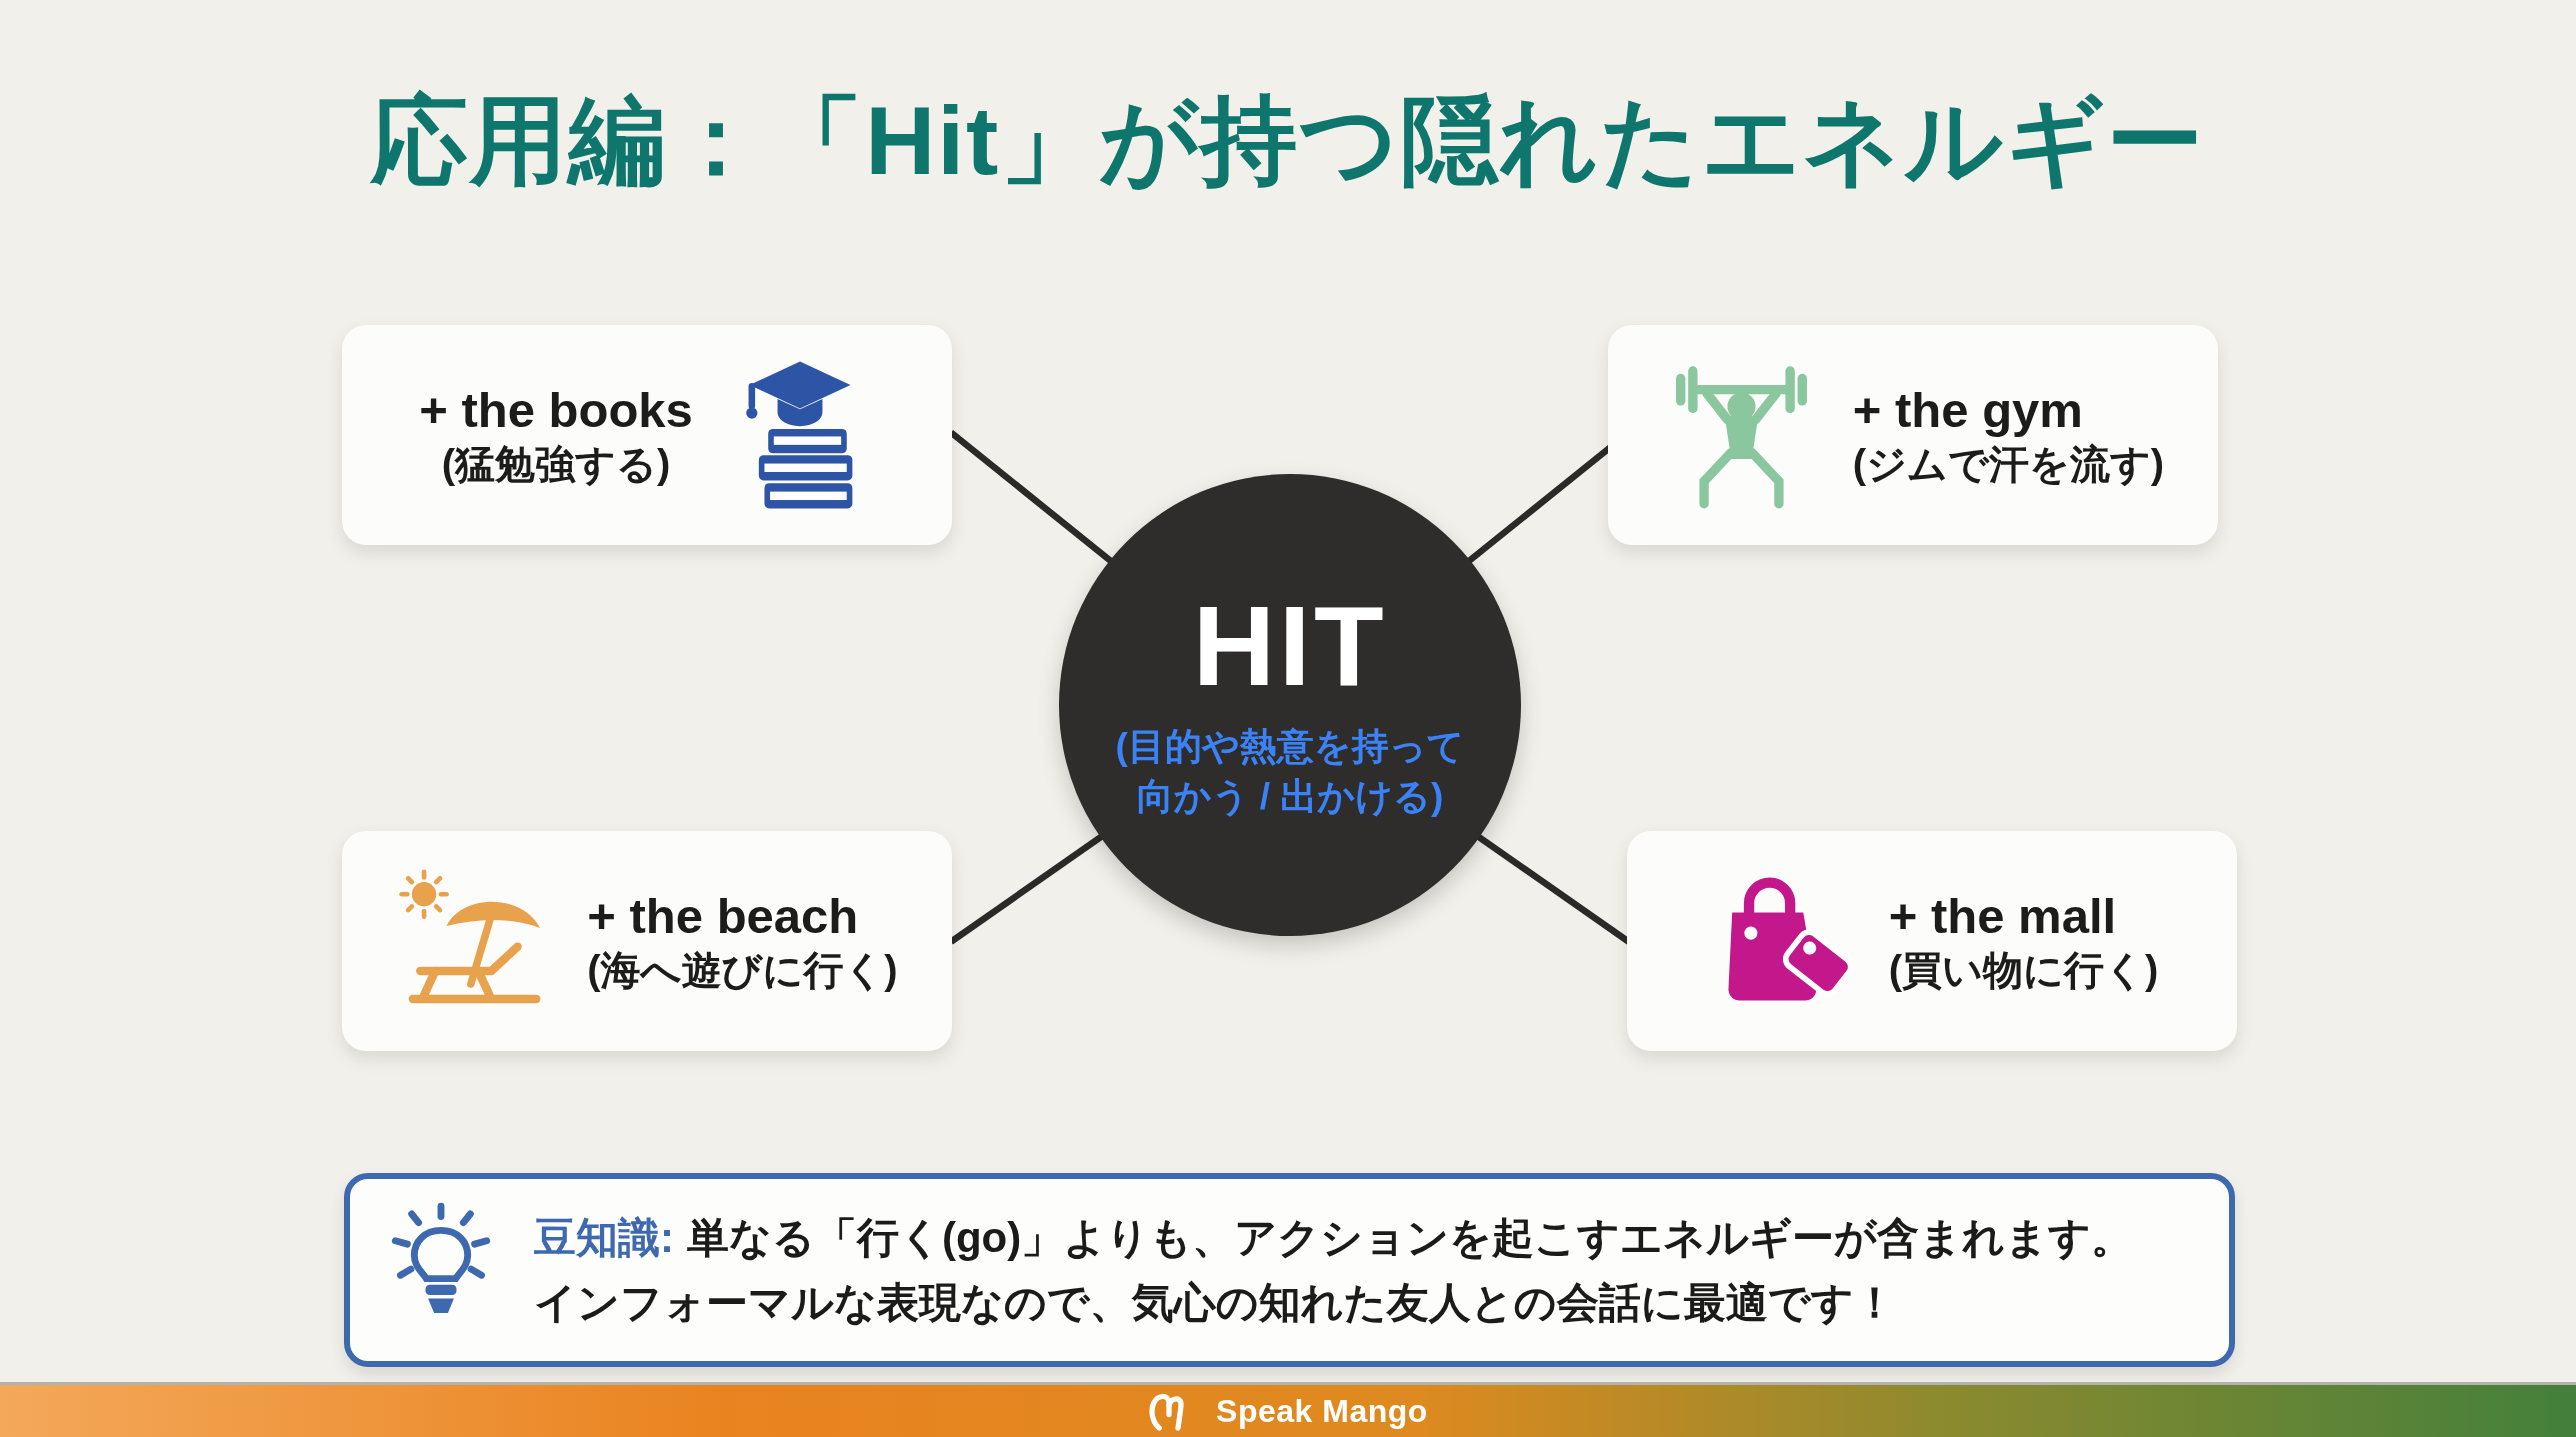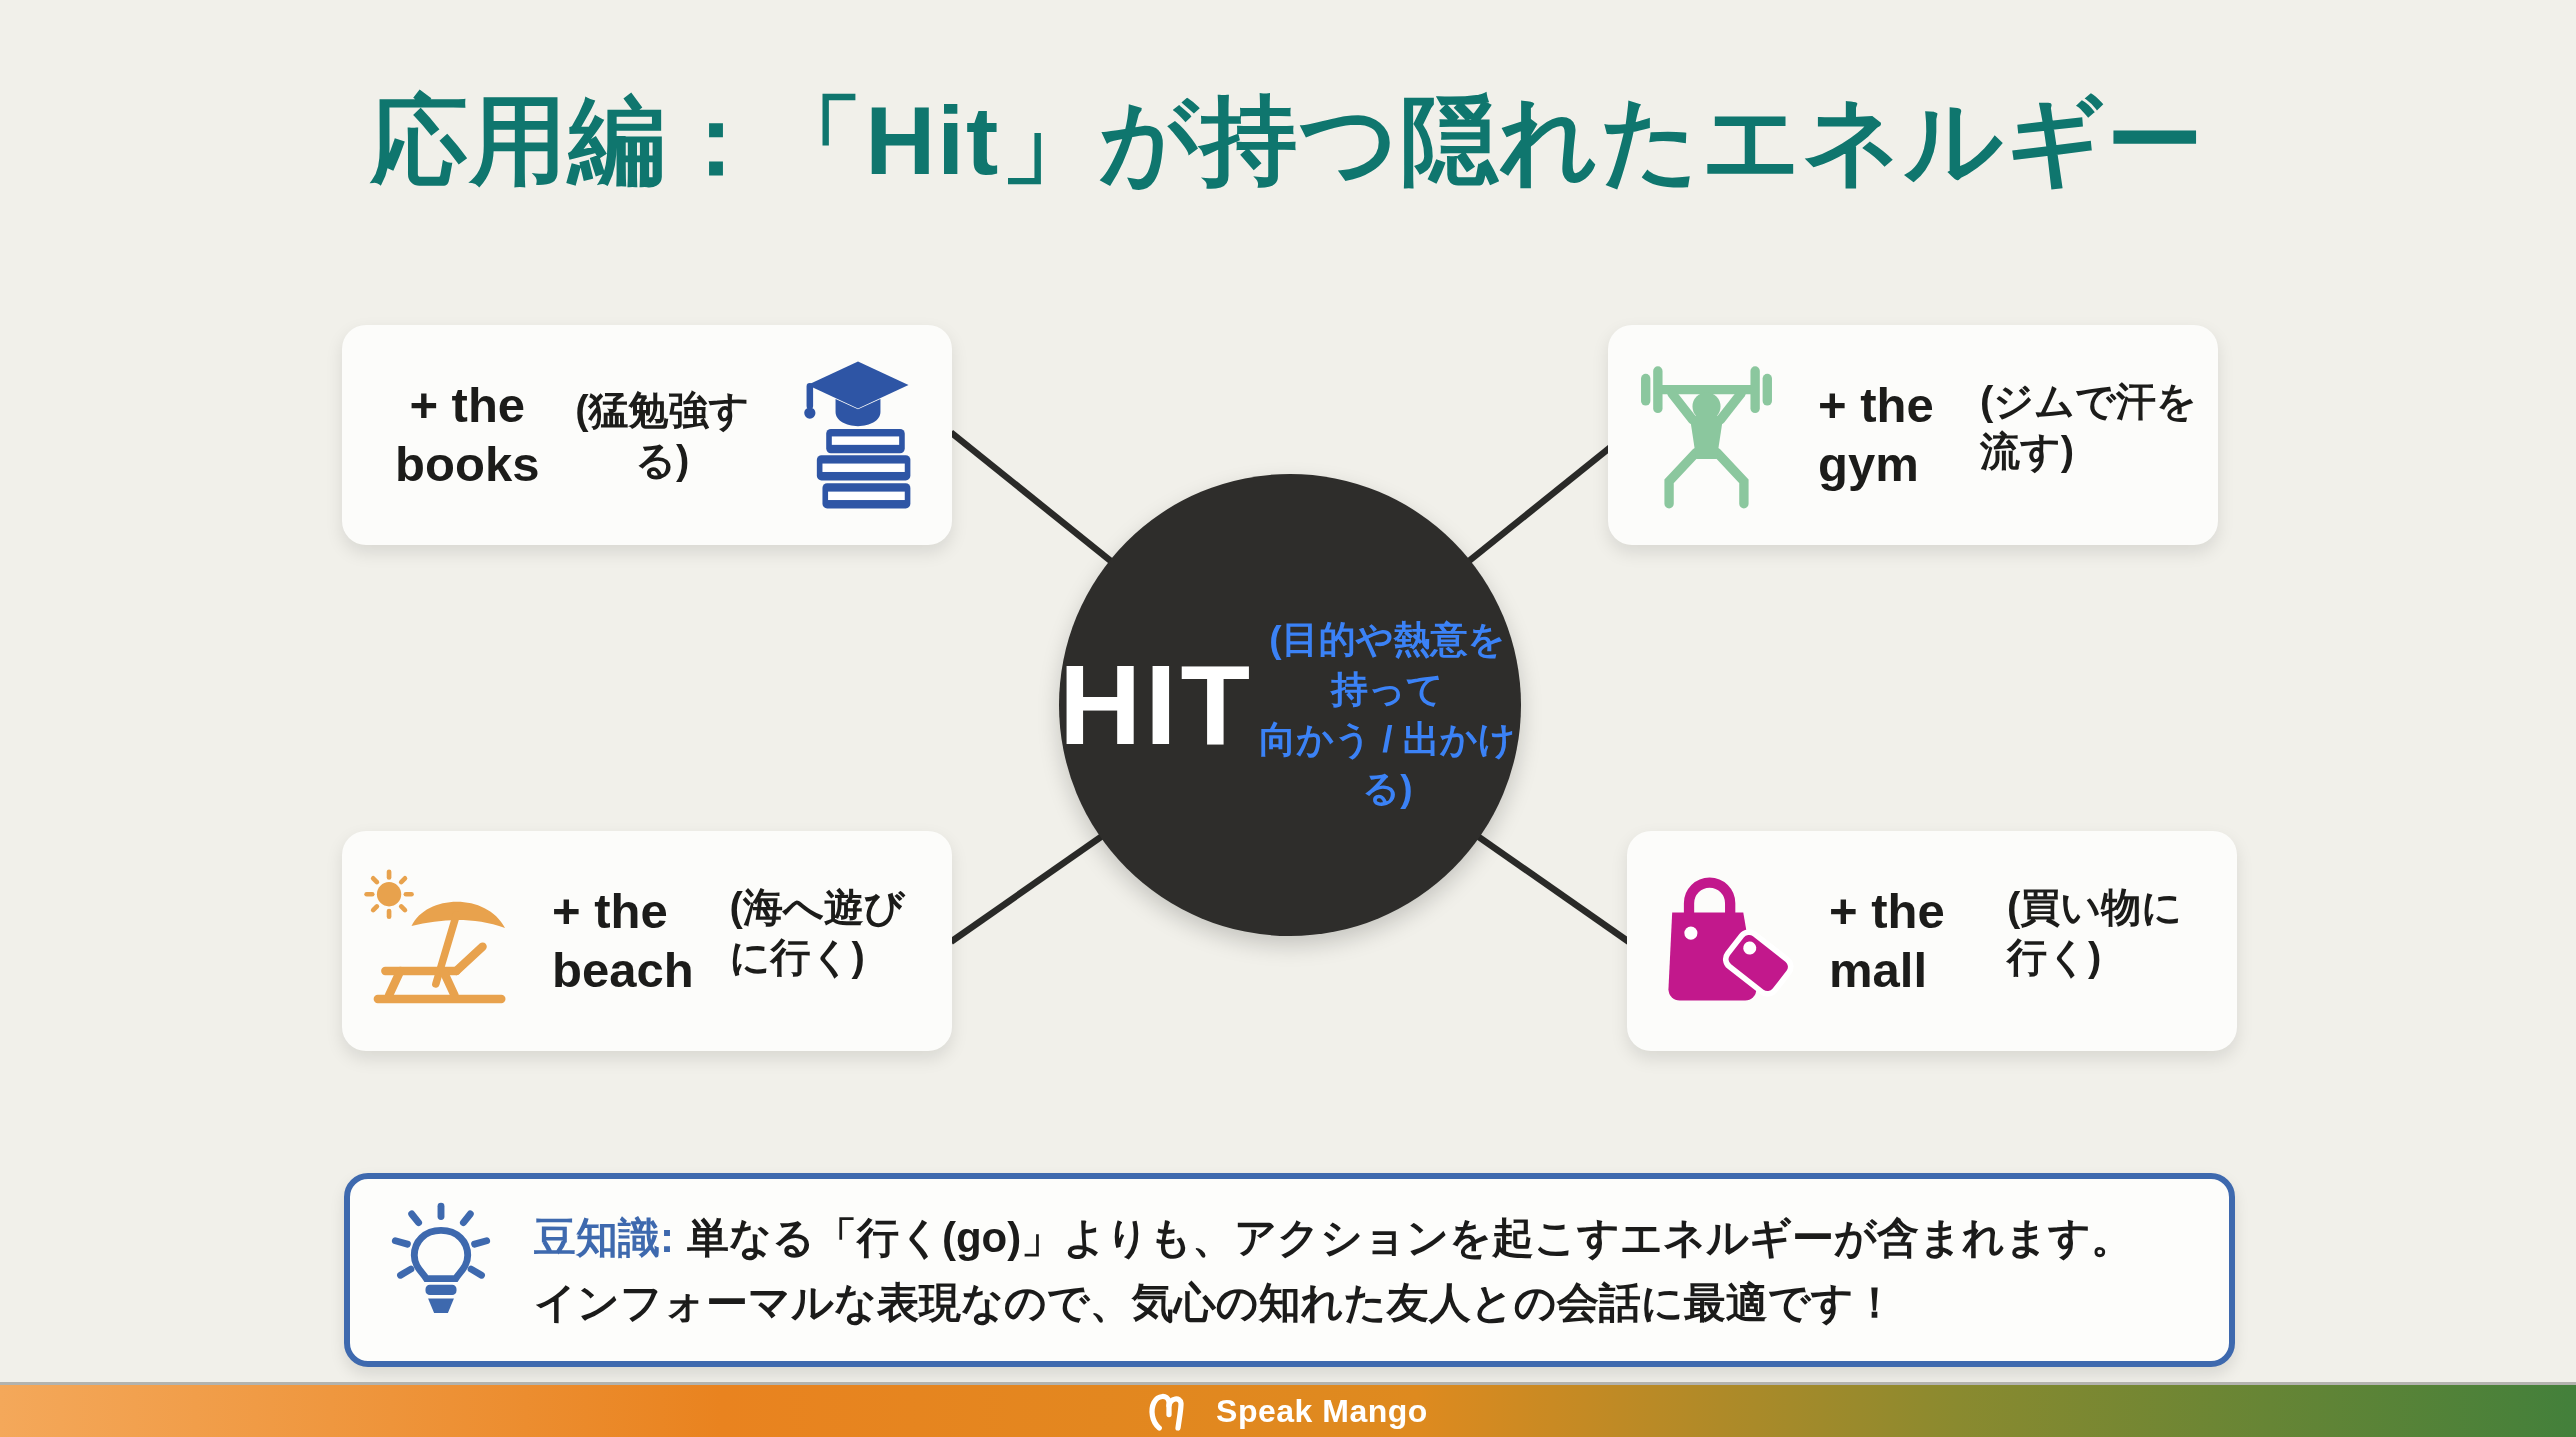--- a/index.html
+++ b/index.html
@@ -10,36 +10,36 @@
   }
   .title{
     position:absolute;top:77px;left:0;width:100%;
     text-align:center;font-size:97px;font-weight:800;
     color:#0f766e;letter-spacing:1.9px;
   }
   svg.connectors{position:absolute;left:0;top:0;z-index:1;}
   .hit-circle{
     position:absolute;left:1059px;top:474px;width:462px;height:462px;
     border-radius:50%;background:#2E2D2B;z-index:2;
-    display:flex;flex-direction:row;align-items:center;justify-content:center;
+    display:flex;flex-direction:column;align-items:center;justify-content:center;
     box-shadow:0 9.4px 22.5px rgba(0,0,0,0.18);
   }
   .hit-word{color:#FFFFFF;font-size:114px;font-weight:800;letter-spacing:3.7px;line-height:1;}
   .hit-meaning{color:#3b82f6;font-size:37px;font-weight:700;line-height:1.35;text-align:center;margin-top:19px;}
   .card{
     position:absolute;width:610px;height:220px;background:#FCFCFA;
     border-radius:24px;box-shadow:0 7.5px 17px rgba(0,0,0,0.10);
     display:flex;align-items:center;justify-content:center;gap:32px;z-index:2;
     padding:0 19px;box-sizing:border-box;
   }
   .card-books{left:342px;top:325px;}
   .card-gym{left:1608px;top:325px;}
   .card-beach{left:342px;top:831px;}
   .card-mall{left:1627px;top:831px;gap:24px;}
-  .card-text{display:flex;flex-direction:row;justify-content:center;}
+  .card-text{display:flex;flex-direction:column;justify-content:center;}
   .card-text.centered{align-items:center;text-align:center;}
   .card-text.lefted{align-items:flex-start;text-align:left;}
   .phrase{font-size:49px;font-weight:800;color:#1C1C1A;line-height:1.2;}
   .meaning{font-size:40px;font-weight:700;color:#1C1C1A;line-height:1.25;}
   .icon-wrap{flex:0 0 auto;display:flex;align-items:center;justify-content:center;}
   .tip-box{
     position:absolute;left:344px;top:1173px;width:1891px;height:194px;
     background:#FDFDFB;border:6.6px solid #3E69AE;border-radius:24px;z-index:2;
     display:flex;align-items:center;gap:37px;padding:0 35px;box-sizing:border-box;
     box-shadow:0 7.5px 15px rgba(0,0,0,0.10);

